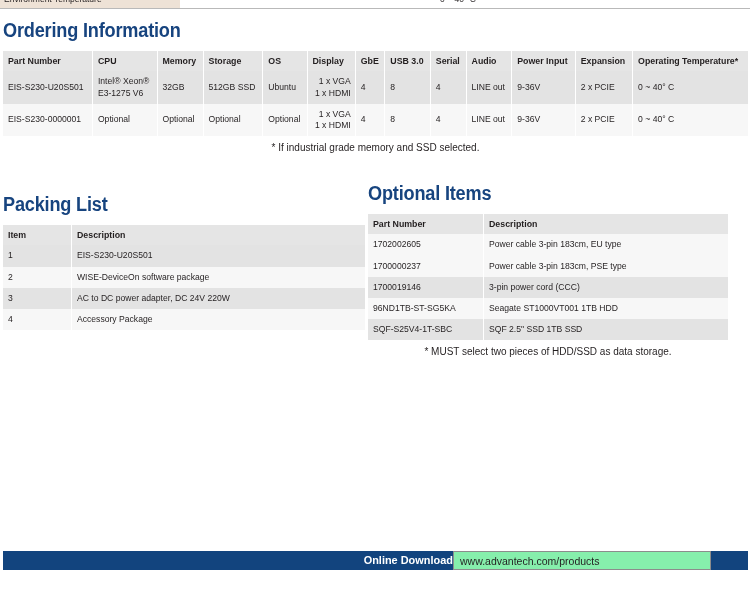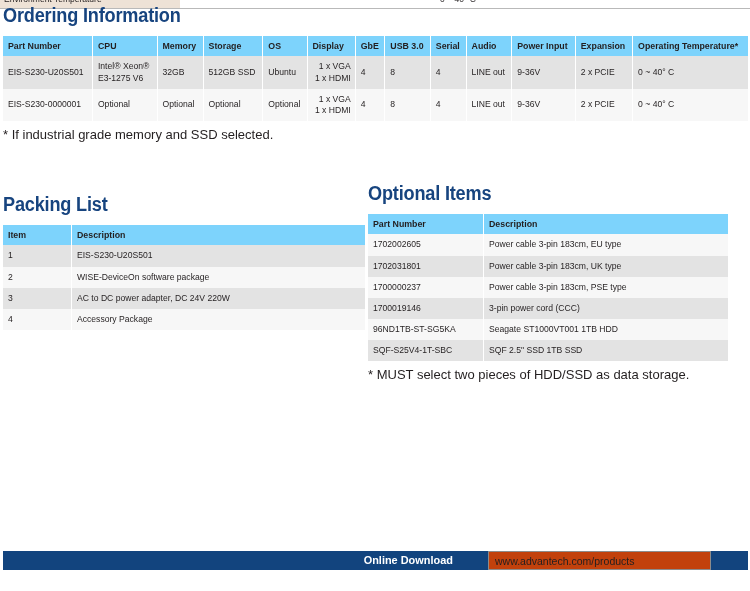--- a/index.html
+++ b/index.html
@@ -69,21 +69,21 @@
   }
 
   
   table.adv {
     border-collapse: collapse;
     width: 100%;
     font-size: 8.6px;
     color: #231f20;
   }
   table.adv th {
-    background: #7dd3fc;
+    background: #e5e5e5;
     font-weight: bold;
     text-align: left;
     vertical-align: middle;
     padding: 5px 5px 5px 5px;
     border-right: 1px solid #ffffff;
     font-size: 8.8px;
     line-height: 1.18;
     white-space: nowrap;
   }
   table.adv th:last-child { border-right: none; }
@@ -91,29 +91,30 @@
     vertical-align: middle;
     padding: 5px 5px 5px 5px;
     border-right: 1px solid #ffffff;
     line-height: 1.3;
   }
   table.adv td:last-child { border-right: none; }
   table.adv tr.odd td { background: #e3e3e3; }
   table.adv tr.even td { background: #f7f7f7; }
 
   .footnote {
-    font-size: 13px;
+    font-size: 10px;
     color: #231f20;
     margin: 6px 0 0 0;
+    text-align: center;
   }
 
   
   #ordering-section {
     position: absolute;
-    left: 3px; top: 4px;
+    left: 3px; top: 19px;
     width: 745px;
   }
   #ordering-section h2.section-title { margin-bottom: 9px; }
   #ordering-table th, #ordering-table td { padding-left: 5px; padding-right: 4px; }
   #ordering-table .nowrap-2 { white-space: nowrap; text-align: right; }
 
   
   #packing-section {
     position: absolute;
     left: 3px; top: 182px;
@@ -150,23 +151,23 @@
     font-weight: bold;
     color: #ffffff;
     white-space: nowrap;
     transform: scaleX(0.95);
     transform-origin: right center;
   }
   #footer-url-box {
     position: absolute;
     right: 37px;
     top: 0px;
-    width: 223px;
+    width: 258px;
     height: 19px;
-    background: #c2410c;
+    background: #86efac;
     border: 1px solid #8c8c8c;
     box-sizing: border-box;
   }
   #footer-url-text {
     font-size: 10.5px;
     color: #231f20;
     padding: 3px 0 0 6px;
     display: block;
     white-space: nowrap;
   }
@@ -286,24 +287,20 @@
       <tr>
         <th>Part Number</th>
         <th>Description</th>
       </tr>
     </thead>
     <tbody>
       <tr class="even">
         <td>1702002605</td>
         <td>Power cable 3-pin 183cm, EU type</td>
       </tr>
-      <tr class="odd">
-        <td>1702031801</td>
-        <td>Power cable 3-pin 183cm, UK type</td>
-      </tr>
       <tr class="even">
         <td>1700000237</td>
         <td>Power cable 3-pin 183cm, PSE type</td>
       </tr>
       <tr class="odd">
         <td>1700019146</td>
         <td>3-pin power cord (CCC)</td>
       </tr>
       <tr class="even">
         <td>96ND1TB-ST-SG5KA</td>

